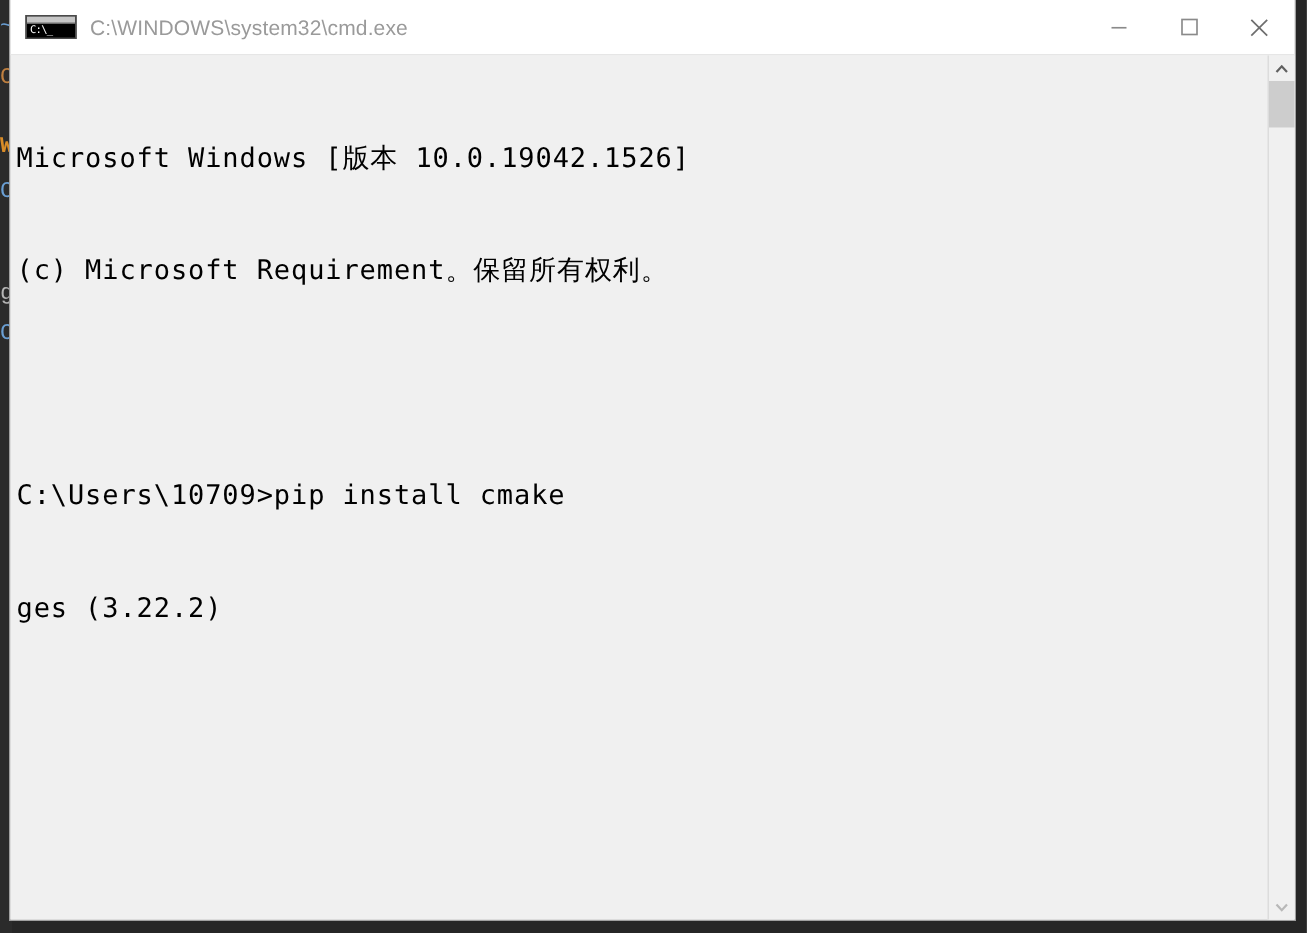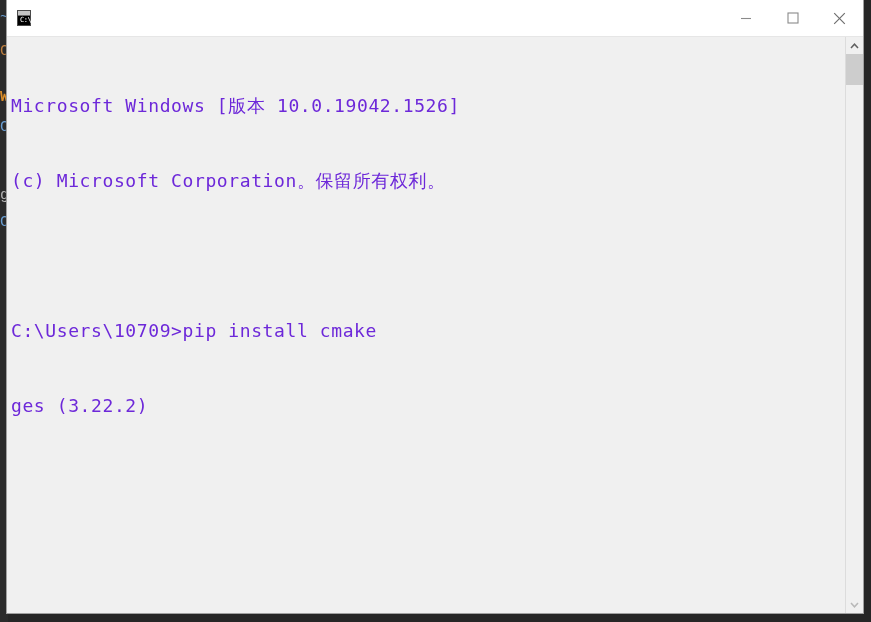--- a/index.html
+++ b/index.html
@@ -64,21 +64,21 @@
   #title-bar {
     height: 36px;
     min-height: 36px;
     background: #ffffff;
     display: flex;
     align-items: center;
     border-bottom: 1px solid #e6e6e6;
     position: relative;
   }
   #cmd-icon {
-    width: 14px;
+    width: 34px;
     height: 16px;
     margin-left: 10px;
     margin-right: 9px;
     background: #000000;
     border: 1px solid #4a4a4a;
     box-sizing: border-box;
     position: relative;
     flex: none;
   }
   #cmd-icon::before {
@@ -138,21 +138,21 @@
     min-height: 0;
     background: #f0f0f0;
     position: relative;
   }
   #console-text {
     flex: 1;
     padding: 6px 0 0 4px;
     font-family: "DejaVu Serif", "Liberation Serif", serif;
     font-size: 19.5px;
     line-height: 25px;
-    color: #6d28d9;
+    color: #000000;
     white-space: pre;
     overflow: hidden;
     letter-spacing: 0px;
   }
   #console-text .line {
     height: 25px;
     white-space: pre;
     font-family: "DejaVu Sans Mono", "Liberation Mono", monospace;
     font-size: 18px;
     letter-spacing: 0.6px;
@@ -218,20 +218,21 @@
   </div>
 
   <div id="cmd-window">
 
     <div id="title-bar">
 
       <div id="cmd-icon">
         <span class="prompt-glyph">C:\_</span>
       </div>
 
+      <div id="title-text">C:\WINDOWS\system32\cmd.exe</div>
 
       <div id="window-controls">
 
         <button class="win-btn" title="Minimize">
           <svg width="12" height="12" viewBox="0 0 12 12">
             <line x1="1" y1="6.5" x2="11" y2="6.5" stroke="#8a8a8a" stroke-width="1.1"></line>
           </svg>
         </button>
 
         <button class="win-btn" title="Maximize">
@@ -247,21 +248,21 @@
           </svg>
         </button>
 
       </div>
     </div>
 
     <div id="console-area">
 
       <div id="console-text">
         <div class="line">Microsoft Windows [版本 10.0.19042.1526]</div>
-        <div class="line">(c) Microsoft Corporation。保留所有权利。</div>
+        <div class="line">(c) Microsoft Requirement。保留所有权利。</div>
         <div class="line"></div>
         <div class="line">C:\Users\10709&gt;pip install cmake</div>
         <div class="line">ges (3.22.2)</div>
         <div class="line"></div>
         
         
         
         
         
       </div>

